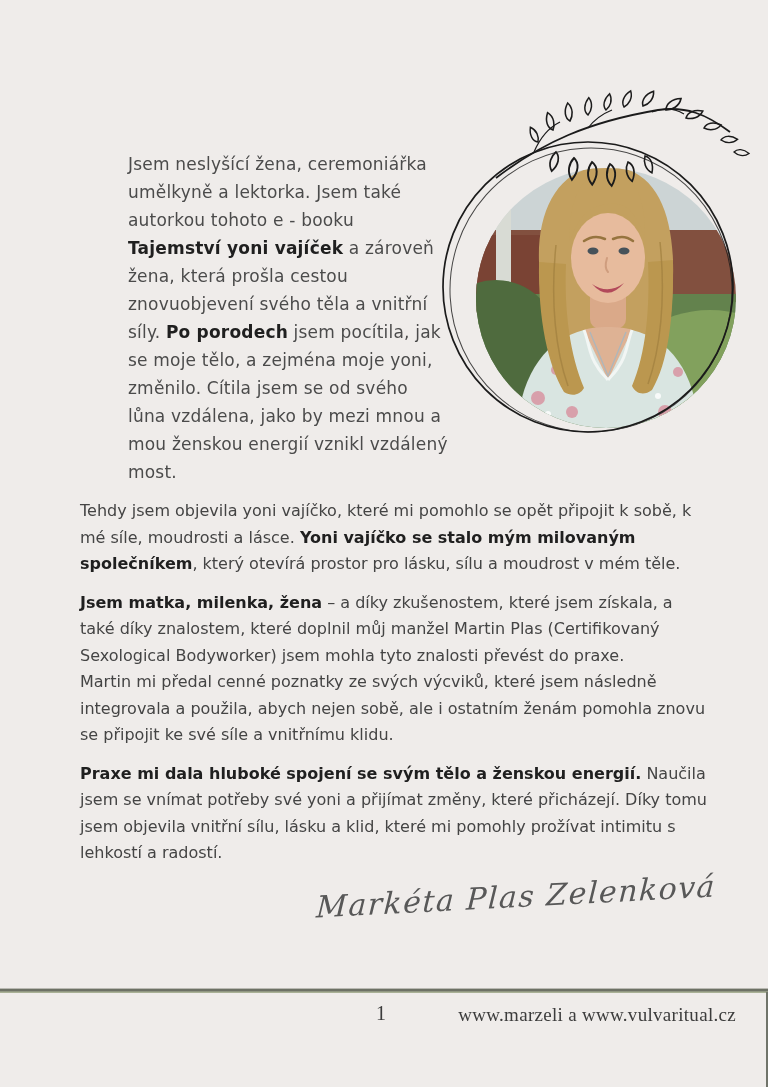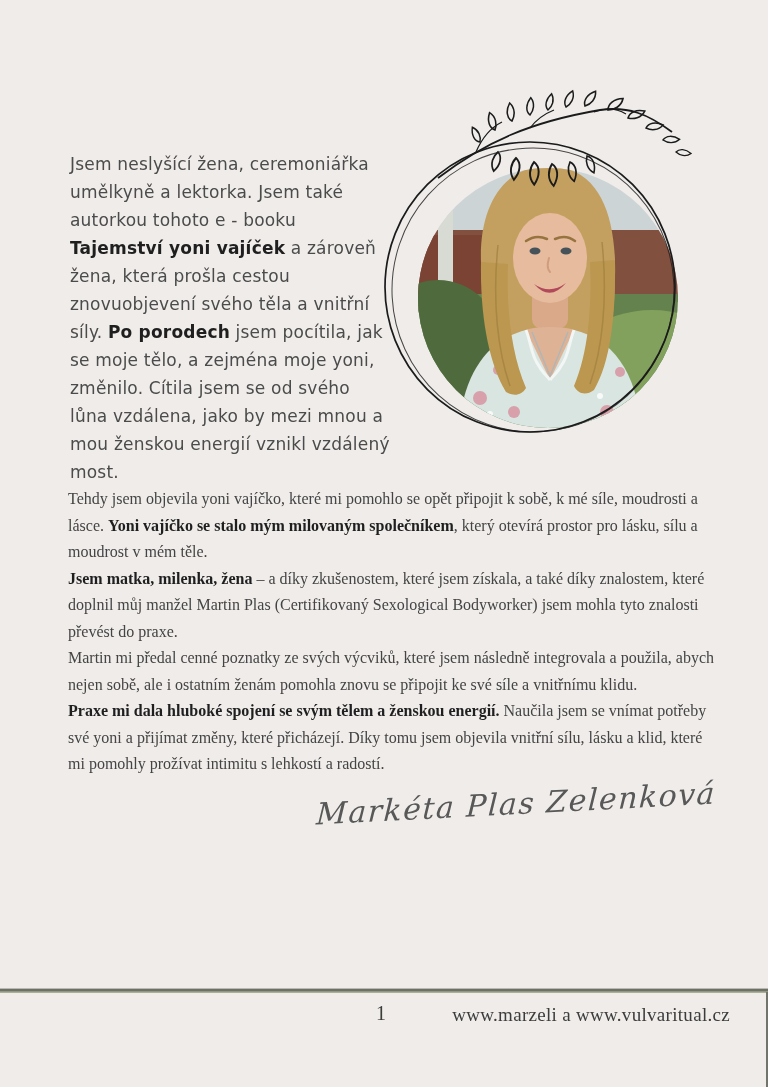--- a/index.html
+++ b/index.html
@@ -5,34 +5,34 @@
   html,body{margin:0;padding:0;}
   .page{
     position:relative;
     width:768px;height:1087px;
     background:#efecea;
     font-family:"DejaVu Sans","Liberation Sans",sans-serif;
     color:#474747;
     overflow:hidden;
   }
   
-  .intro{display:flex;align-items:flex-start;padding:80px 0 0 70px;}
+  .intro{display:flex;align-items:flex-start;padding:80px 0 0 70px;justify-content:flex-end;}
   .intro-text{
     width:322px;
     padding-top:70px;
     font-size:17px;line-height:28px;letter-spacing:.2px;
     color:#4b4b4b;
   }
   strong{color:#1f1f1f;font-weight:bold;}
   .photo-comp{position:relative;width:330px;height:368px;margin-left:-12px;flex:none;}
   .photo-comp svg{display:block;}
 
   
   .body-text{padding:0 46px 0 68px;font-size:16px;line-height:26.5px;color:#444;}
-  .body-text p{margin:0;font-family:Liberation Serif, serif;}
+  .body-text p{margin:12px;}
   .p2{margin-top:8px;}
   .p3{margin-top:22px;}
   .p4{margin-top:22px;}
   .p5{margin-top:24px;}
 
   
   .signature{margin-top:8px;padding-right:52px;text-align:right;}
   .signature span{
     display:inline-block;
     font-family:"DejaVu Serif","Liberation Serif",serif;
@@ -46,21 +46,21 @@
   .footer{position:absolute;top:988px;left:0;width:768px;}
   .footer-rule{
     height:5px;
     background:linear-gradient(to bottom,#e4e1dd 0%,#6d7165 28%,#6d7165 58%,#a9b196 78%,#a9b196 100%);
   }
   .footer-content{
     position:relative;height:60px;
     font-family:"Liberation Serif","DejaVu Serif",serif;color:#3c3c3c;
   }
   .page-number{position:absolute;left:376px;top:9px;font-size:20px;}
-  .footer-sites{position:absolute;right:38px;top:11px;font-size:19px;letter-spacing:.3px;}
+  .footer-sites{position:absolute;right:32px;top:11px;font-size:19px;letter-spacing:.3px;}
   .edge-line{position:absolute;right:0;top:992px;height:95px;width:2px;background:#70746a;}
 </style>
 </head>
 <body>
 
 <div class="page">
 
   <div class="intro">
     <div class="intro-text"><span>Jsem neslyšící žena, ceremoniářka umělkyně a lektorka. Jsem také autorkou tohoto e - booku </span><strong>Tajemství yoni vajíček</strong><span> a zároveň žena, která prošla cestou znovuobjevení svého těla a vnitřní síly. </span><strong>Po porodech</strong><span> jsem pocítila, jak se moje tělo, a zejména moje yoni, změnilo. Cítila jsem se od svého lůna vzdálena, jako by mezi mnou a mou ženskou energií vznikl vzdálený most.</span></div>
 
@@ -164,21 +164,21 @@
             <use href="#leaf" transform="translate(207,76) rotate(150) scale(1.2)"></use>
           </g>
         </g>
       </svg>
     </div>
   </div>
 
   <div class="body-text">
     <p class="p2"><span>Tehdy jsem objevila yoni vajíčko, které mi pomohlo se opět připojit k sobě, k mé síle, moudrosti a lásce. </span><strong>Yoni vajíčko se stalo mým milovaným společníkem</strong><span>, který otevírá prostor pro lásku, sílu a moudrost v mém těle.</span></p>
     <p class="p3"><strong>Jsem matka, milenka, žena</strong><span> – a díky zkušenostem, které jsem získala, a také díky znalostem, které doplnil můj manžel Martin Plas (Certifikovaný Sexological Bodyworker) jsem mohla tyto znalosti převést do praxe.</span><br><span>Martin mi předal cenné poznatky ze svých výcviků, které jsem následně integrovala a použila, abych nejen sobě, ale i ostatním ženám pomohla znovu se připojit ke své síle a vnitřnímu klidu.</span></p>
-    <p class="p4"><strong>Praxe mi dala hluboké spojení se svým tělem a ženskou energií.</strong><span> Naučila jsem se vnímat potřeby své yoni a přijímat změny, které přicházejí. Díky tomu jsem objevila vnitřní sílu, lásku a klid, které mi pomohly prožívat intimitu s lehkostí a radostí.</span></p>
+    <p class="p4"><strong>Praxe mi dala hluboké spojení se svým tělo a ženskou energií.</strong><span> Naučila jsem se vnímat potřeby své yoni a přijímat změny, které přicházejí. Díky tomu jsem objevila vnitřní sílu, lásku a klid, které mi pomohly prožívat intimitu s lehkostí a radostí.</span></p>
   </div>
 
   <div class="signature">
     <span>Markéta Plas Zelenková</span>
   </div>
 
   <div class="footer">
     <div class="footer-rule"></div>
     <div class="footer-content">
       <span class="page-number">1</span>

